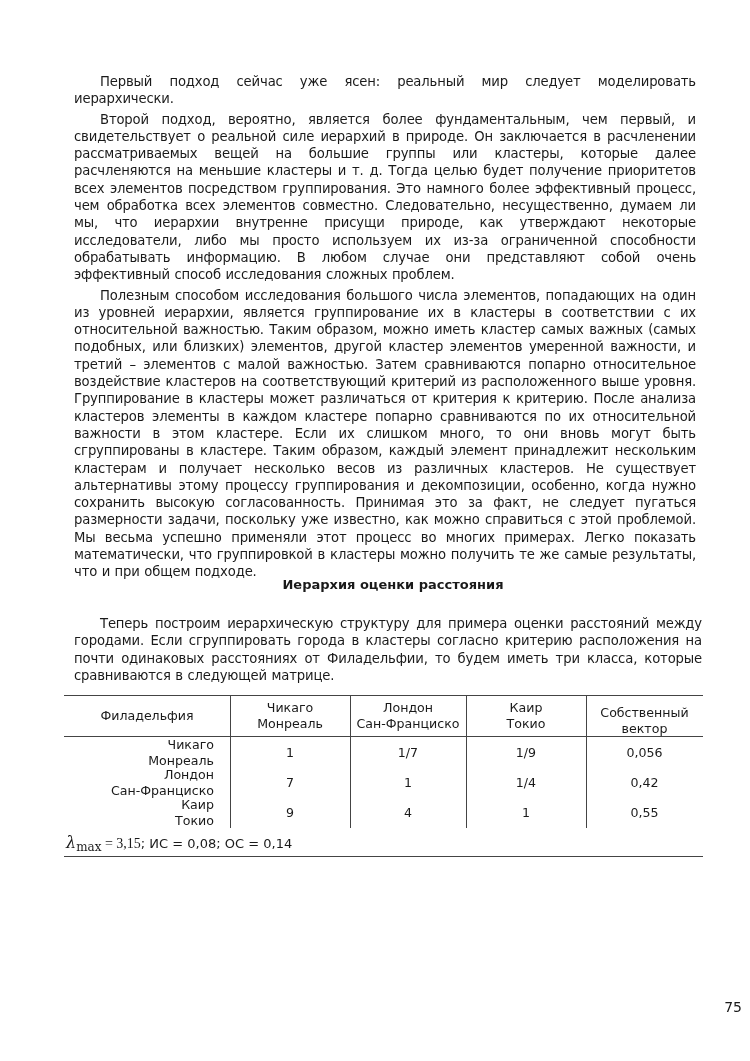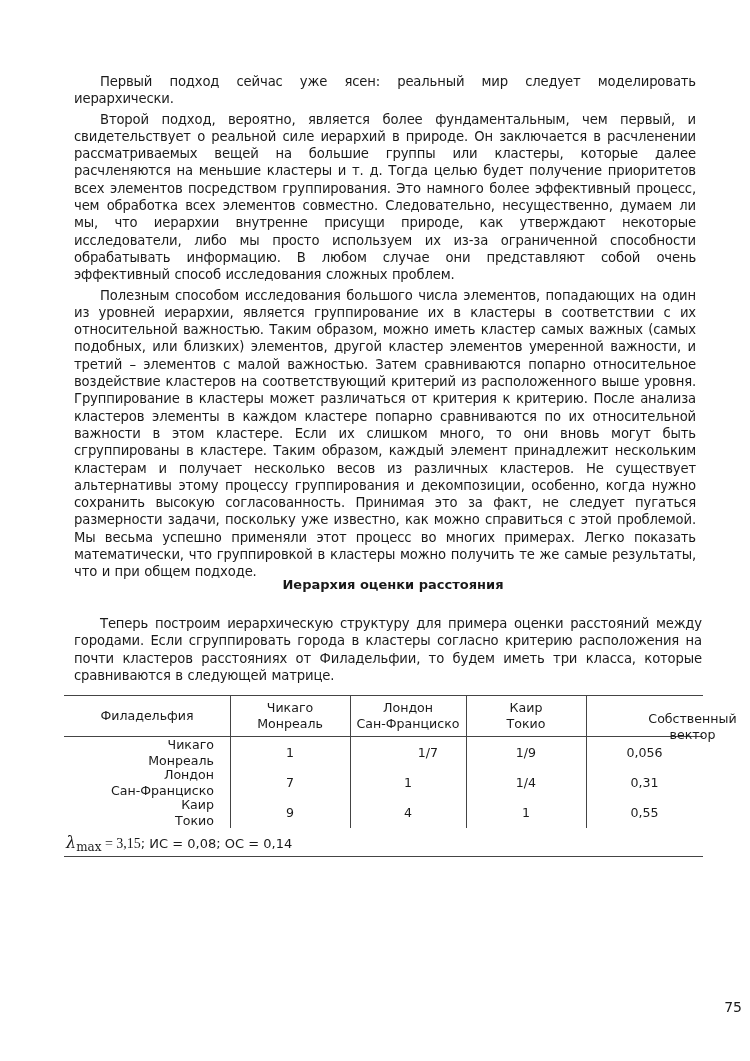--- a/index.html
+++ b/index.html
@@ -25,21 +25,21 @@
 </style>
 </head>
 <body>
 
 <div class="page">
   <p class="para">Первый подход сейчас уже ясен: реальный мир следует моделировать иерархически.</p>
   <p class="para">Второй подход, вероятно, является более фундаментальным, чем первый, и свидетельствует о реальной силе иерархий в природе. Он заключается в расчленении рассматриваемых вещей на большие группы или кластеры, которые далее расчленяются на меньшие кластеры и т. д. Тогда целью будет получение приоритетов всех элементов посредством группирования. Это намного более эффективный процесс, чем обработка всех элементов совместно. Следовательно, несущественно, думаем ли мы, что иерархии внутренне присущи природе, как утверждают некоторые исследователи, либо мы просто используем их из-за ограниченной способности обрабатывать информацию. В любом случае они представляют собой очень эффективный способ исследования сложных проблем.</p>
   <p class="para">Полезным способом исследования большого числа элементов, попадающих на один из уровней иерархии, является группирование их в кластеры в соответствии с их относительной важностью. Таким образом, можно иметь кластер самых важных (самых подобных, или близких) элементов, другой кластер элементов умеренной важности, и третий – элементов с малой важностью. Затем сравниваются попарно относительное воздействие кластеров на соответствующий критерий из расположенного выше уровня. Группирование в кластеры может различаться от критерия к критерию. После анализа кластеров элементы в каждом кластере попарно сравниваются по их относительной важности в этом кластере. Если их слишком много, то они вновь могут быть сгруппированы в кластере. Таким образом, каждый элемент принадлежит нескольким кластерам и получает несколько весов из различных кластеров. Не существует альтернативы этому процессу группирования и декомпозиции, особенно, когда нужно сохранить высокую согласованность. Принимая это за факт, не следует пугаться размерности задачи, поскольку уже известно, как можно справиться с этой проблемой. Мы весьма успешно применяли этот процесс во многих примерах. Легко показать математически, что группировкой в кластеры можно получить те же самые результаты, что и при общем подходе.</p>
 
   <h3 class="heading">Иерархия оценки расстояния</h3>
-  <p class="para" id="intro2">Теперь построим иерархическую структуру для примера оценки расстояний между городами. Если сгруппировать города в кластеры согласно критерию расположения на почти кластеров расстояниях от Филадельфии, то будем иметь три класса, которые сравниваются в следующей матрице.</p>
+  <p class="para" id="intro2">Теперь построим иерархическую структуру для примера оценки расстояний между городами. Если сгруппировать города в кластеры согласно критерию расположения на почти одинаковых расстояниях от Филадельфии, то будем иметь три класса, которые сравниваются в следующей матрице.</p>
 
 </div>
 
 <div class="tbl-wrap">
   <div class="hline" style="top:0;"></div>
   <div class="hline" style="top:41px;"></div>
   <div class="hline" style="top:161px;"></div>
   <div class="vline" style="left:166px;top:0;height:133px;"></div>
   <div class="vline" style="left:286px;top:0;height:133px;"></div>
   <div class="vline" style="left:402px;top:0;height:133px;"></div>
@@ -51,42 +51,42 @@
     <div>Монреаль</div>
   </div>
   <div class="cell" style="left:286px;width:116px;top:5px;">
     <div>Лондон</div>
     <div>Сан-Франциско</div>
   </div>
   <div class="cell" style="left:402px;width:120px;top:5px;">
     <div>Каир</div>
     <div>Токио</div>
   </div>
-  <div class="cell" style="left:522px;width:117px;top:16px;padding-left:48px;">
+  <div class="cell" style="left:522px;width:117px;top:10px;">
     <div>Собственный</div>
     <div>вектор</div>
   </div>
 
   <div class="rowlabel" style="top:42px;">
     <div>Чикаго</div>
     <div>Монреаль</div>
   </div>
   <div class="cell" style="left:166px;width:120px;top:50px;">1</div>
-  <div class="cell" style="left:286px;width:116px;top:50px;padding-left:20px;">1/7</div>
+  <div class="cell" style="left:286px;width:116px;top:50px;">1/7</div>
   <div class="cell" style="left:402px;width:120px;top:50px;">1/9</div>
   <div class="cell" style="left:522px;width:117px;top:50px;">0,056</div>
 
   <div class="rowlabel" style="top:72px;">
     <div>Лондон</div>
     <div>Сан-Франциско</div>
   </div>
   <div class="cell" style="left:166px;width:120px;top:80px;">7</div>
   <div class="cell" style="left:286px;width:116px;top:80px;">1</div>
   <div class="cell" style="left:402px;width:120px;top:80px;">1/4</div>
-  <div class="cell" style="left:522px;width:117px;top:80px;">0,31</div>
+  <div class="cell" style="left:522px;width:117px;top:80px;">0,42</div>
 
   <div class="rowlabel" style="top:102px;">
     <div>Каир</div>
     <div>Токио</div>
   </div>
   <div class="cell" style="left:166px;width:120px;top:110px;">9</div>
   <div class="cell" style="left:286px;width:116px;top:110px;">4</div>
   <div class="cell" style="left:402px;width:120px;top:110px;">1</div>
   <div class="cell" style="left:522px;width:117px;top:110px;">0,55</div>
 

